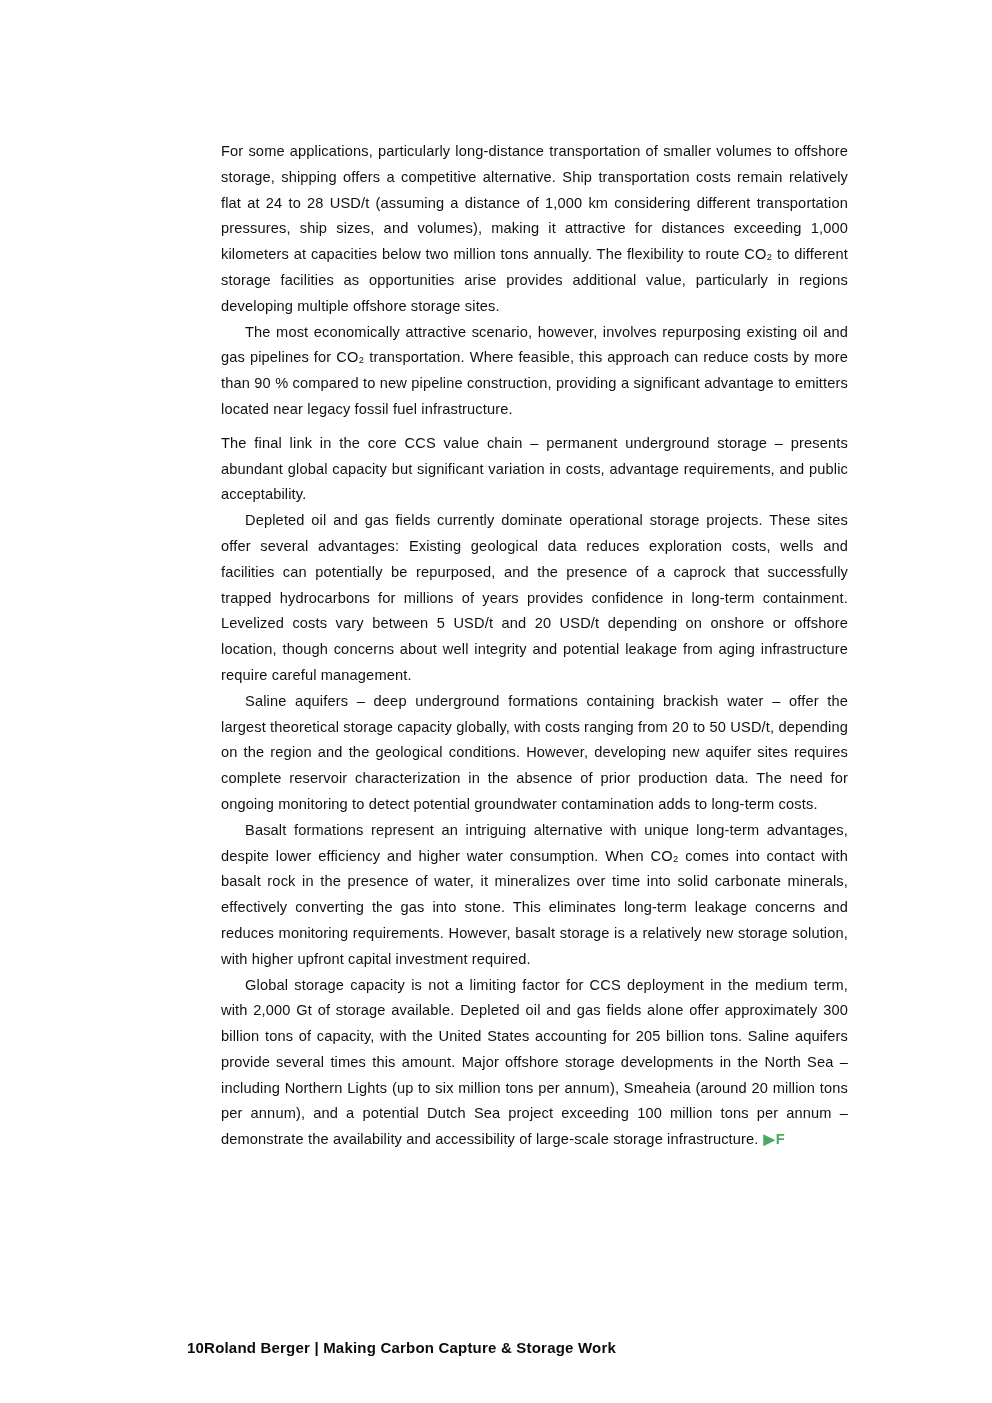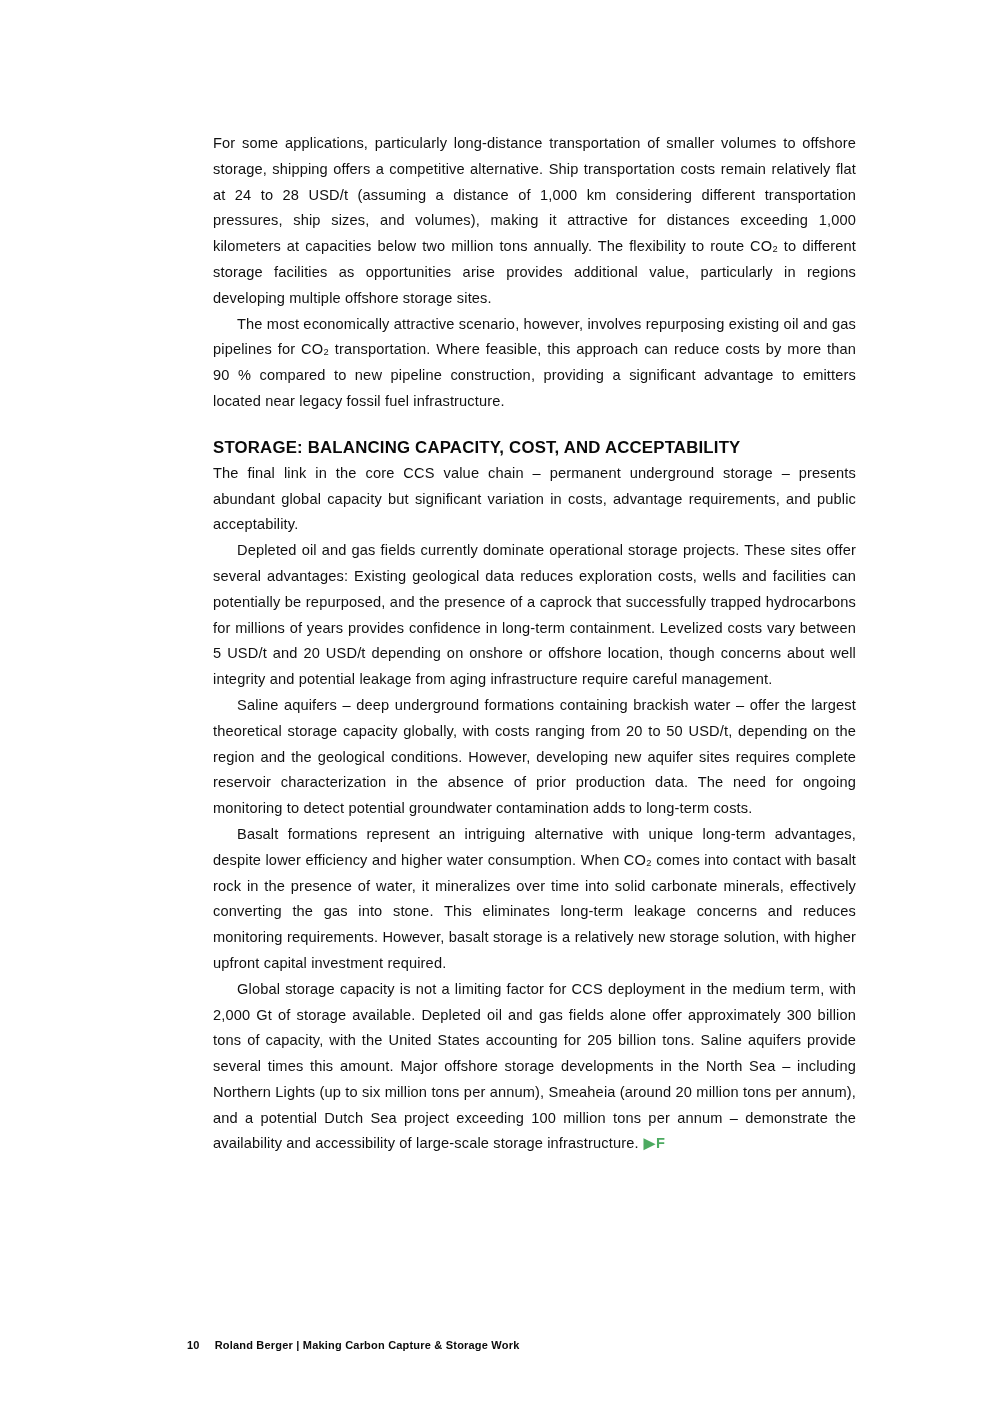--- a/index.html
+++ b/index.html
@@ -20,21 +20,21 @@
     position: absolute;
     left: 213px;
     top: 131px;
     width: 643px;
     font-size: 14.6px;
     line-height: 25.8px;
     letter-spacing: 0.15px;
     text-align: justify;
   }
   .section {
-    margin: 0;
+    margin: 8px;
   }
   .para {
     margin: 0;
     padding: 0;
   }
   .section .para:not(:first-child) {
     text-indent: 24px;
   }
   .heading {
     margin: 20px 0 0 0;
@@ -50,40 +50,38 @@
     margin-left: 5px;
     white-space: nowrap;
     letter-spacing: 1px;
   }
   .footer {
     position: absolute;
     left: 187px;
     top: 1339px;
     display: flex;
     align-items: center;
-    gap: 15px;
-    font-size: 11px;
+    font-size: 15px;
     font-weight: 700;
     letter-spacing: 0.2px;
     color: #0a0a0a;
   }
 </style>
 </head>
 <body>
 
 <div class="page">
 
   <main class="content">
 
     <section class="section">
       <p class="para">For some applications, particularly long-distance transportation of smaller volumes to offshore storage, shipping offers a competitive alternative. Ship transportation costs remain relatively flat at 24 to 28 USD/t (assuming a distance of 1,000 km considering different transportation pressures, ship sizes, and volumes), making it attractive for distances exceeding 1,000 kilometers at capacities below two million tons annually. The flexibility to route CO₂ to different storage facilities as opportunities arise provides additional value, particularly in regions developing multiple offshore storage sites.</p>
       <p class="para">The most economically attractive scenario, however, involves repurposing existing oil and gas pipelines for CO₂ transportation. Where feasible, this approach can reduce costs by more than 90 % compared to new pipeline construction, providing a significant advantage to emitters located near legacy fossil fuel infrastructure.</p>
     </section>
 
-    <h2 class="heading">STORAGE: BALANCING CAPACITY, COST, AND ACCEPTABILITY</h2>
 
     <section class="section">
       <p class="para">The final link in the core CCS value chain – permanent underground storage – presents abundant global capacity but significant variation in costs, advantage requirements, and public acceptability.</p>
       <p class="para">Depleted oil and gas fields currently dominate operational storage projects. These sites offer several advantages: Existing geological data reduces exploration costs, wells and facilities can potentially be repurposed, and the presence of a caprock that successfully trapped hydrocarbons for millions of years provides confidence in long-term containment. Levelized costs vary between 5 USD/t and 20 USD/t depending on onshore or offshore location, though concerns about well integrity and potential leakage from aging infrastructure require careful management.</p>
       <p class="para">Saline aquifers – deep underground formations containing brackish water – offer the largest theoretical storage capacity globally, with costs ranging from 20 to 50 USD/t, depending on the region and the geological conditions. However, developing new aquifer sites requires complete reservoir characterization in the absence of prior production data. The need for ongoing monitoring to detect potential groundwater contamination adds to long-term costs.</p>
       <p class="para">Basalt formations represent an intriguing alternative with unique long-term advantages, despite lower efficiency and higher water consumption. When CO₂ comes into contact with basalt rock in the presence of water, it mineralizes over time into solid carbonate minerals, effectively converting the gas into stone. This eliminates long-term leakage concerns and reduces monitoring requirements. However, basalt storage is a relatively new storage solution, with higher upfront capital investment required.</p>
       <p class="para">
         <span>Global storage capacity is not a limiting factor for CCS deployment in the medium term, with 2,000 Gt of storage available. Depleted oil and gas fields alone offer approximately 300 billion tons of capacity, with the United States accounting for 205 billion tons. Saline aquifers provide several times this amount. Major offshore storage developments in the North Sea – including Northern Lights (up to six million tons per annum), Smeaheia (around 20 million tons per annum), and a potential Dutch Sea project exceeding 100 million tons per annum – demonstrate the availability and accessibility of large-scale storage infrastructure.</span><span class="figref" style="color: rgb(76, 170, 96);">▶F</span>
       </p>
     </section>

